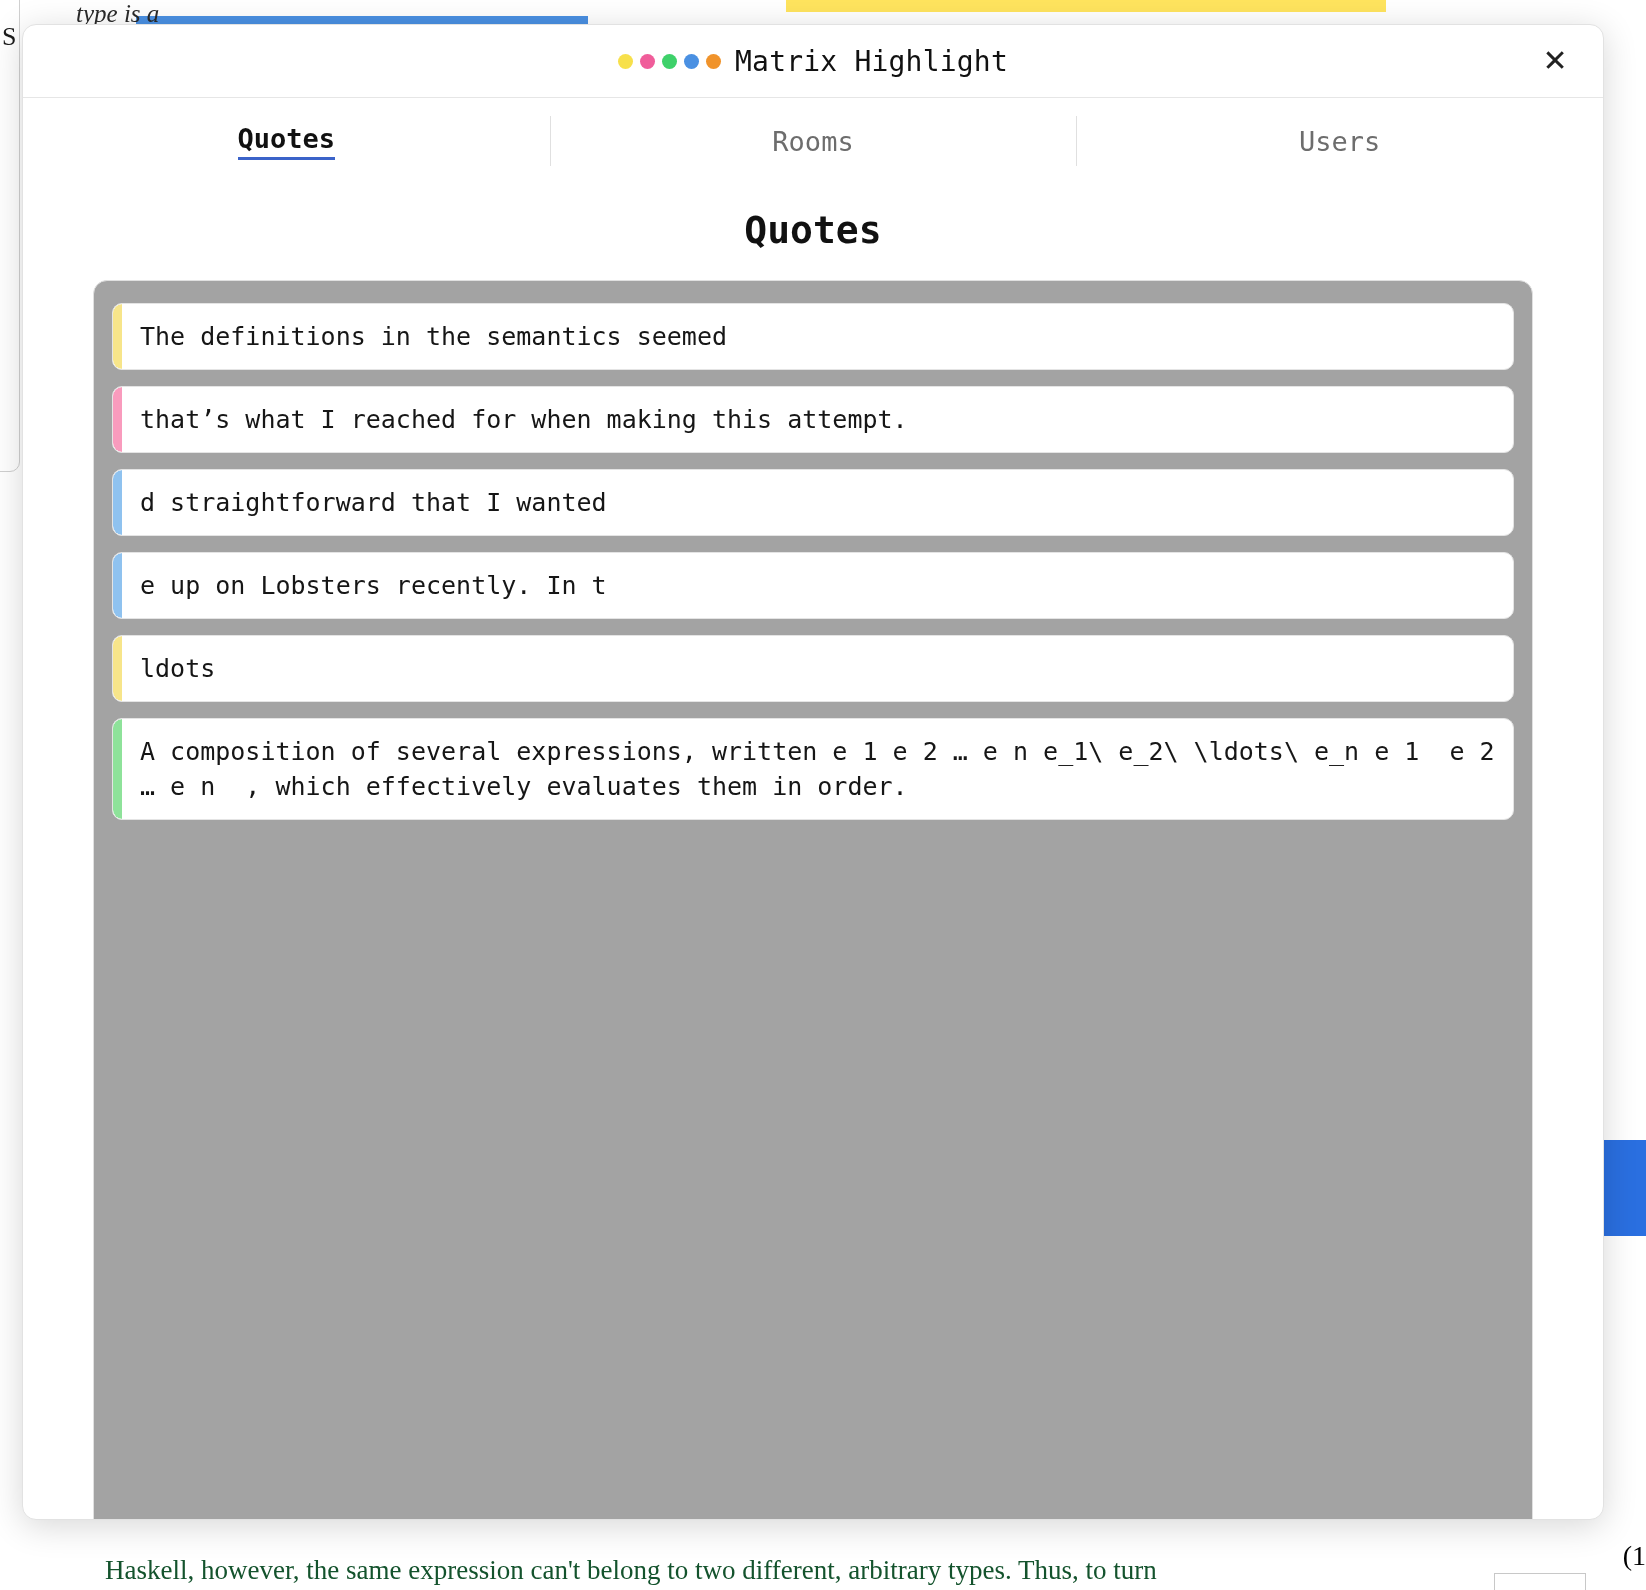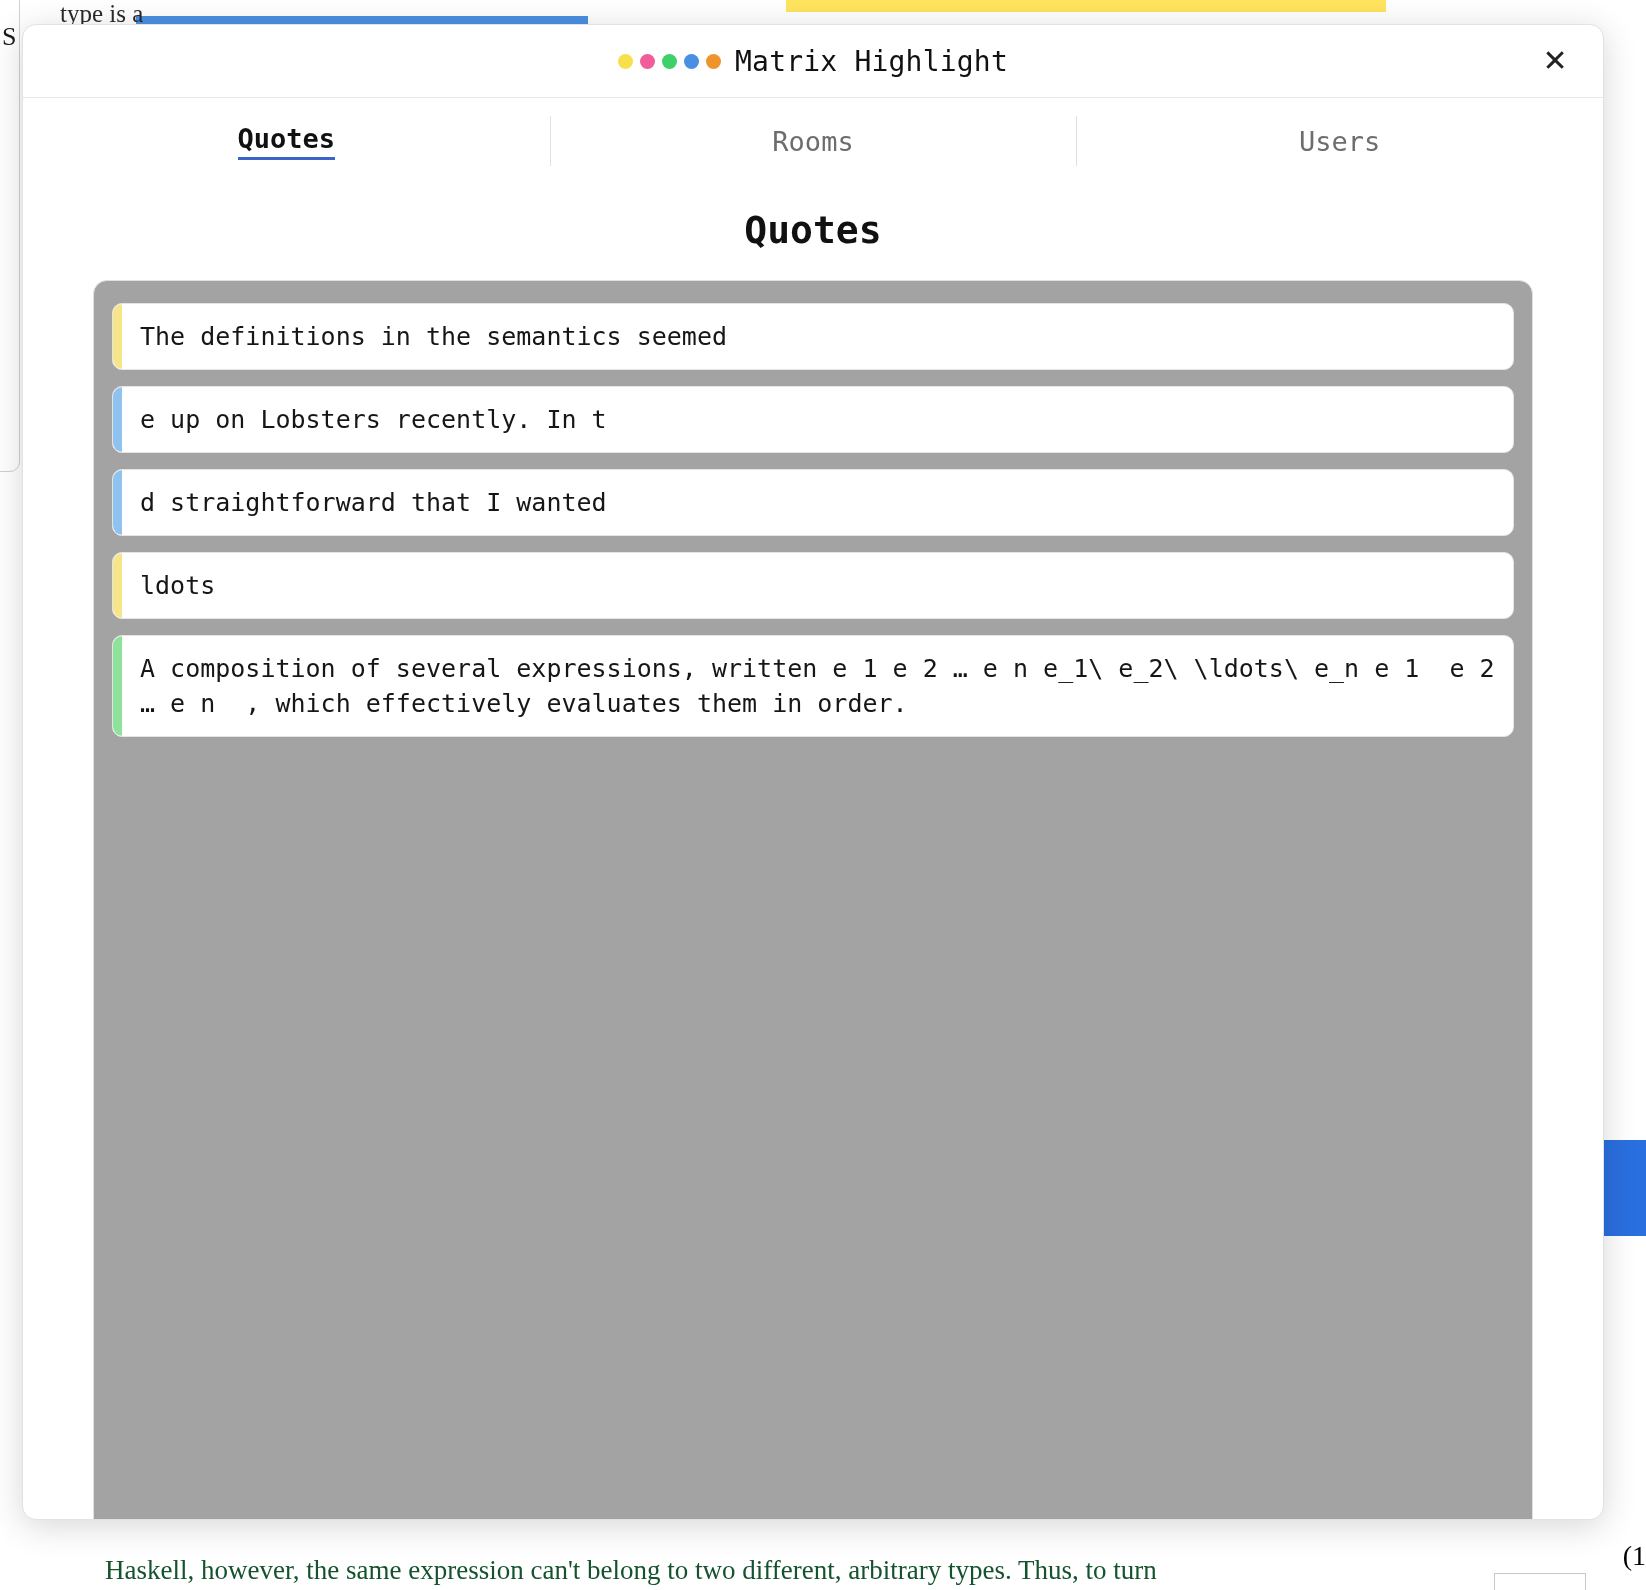--- a/index.html
+++ b/index.html
@@ -23,22 +23,23 @@
     overflow: hidden;
   }
   .bg-text {
     position: absolute;
     font-family: "Liberation Serif", serif;
     color: #1b1b1b;
     white-space: nowrap;
   }
   .bg-top-line {
     top: 0px;
-    left: 60px;
+    left: 76px;
     font-size: 25px;
+    font-style: italic;
     color: #2a2a2a;
   }
   .bg-hl-blue {
     position: absolute;
     top: 16px;
     left: 136px;
     width: 452px;
     height: 10px;
     background: #4a90e2;
   }
@@ -310,32 +311,36 @@
 
   <h1 id="quotes-heading">Quotes</h1>
 
   <div id="quotes-panel">
 
     <div class="quote-item">
       <span class="quote-bar" style="background:#f7e58a"></span>
       <span class="quote-text">The definitions in the semantics seemed</span>
     </div>
 
+    <div class="quote-item">
+      <span class="quote-bar" style="background:#f99bbd"></span>
+      <span class="quote-text">that’s what I reached for when making this attempt.</span>
+    </div>
+
+    <div class="quote-item">
+      <span class="quote-bar" style="background:#8fc2ef"></span>
+      <span class="quote-text">d straightforward that I wanted</span>
+    </div>
 
     <div class="quote-item">
       <span class="quote-bar" style="background:#8fc2ef"></span>
       <span class="quote-text">e up on Lobsters recently. In t</span>
     </div>
 
     <div class="quote-item">
-      <span class="quote-bar" style="background:#8fc2ef"></span>
-      <span class="quote-text">d straightforward that I wanted</span>
-    </div>
-
-    <div class="quote-item">
       <span class="quote-bar" style="background:#f7e58a"></span>
       <span class="quote-text">ldots</span>
     </div>
 
 
     <div class="quote-item">
       <span class="quote-bar" style="background:#8ee29a"></span>
       <span class="quote-text">A composition of several expressions, written e 1 e 2 … e n e_1\ e_2\ \ldots\ e_n e 1  e 2  … e n  , which effectively evaluates them in order.</span>
     </div>
 

